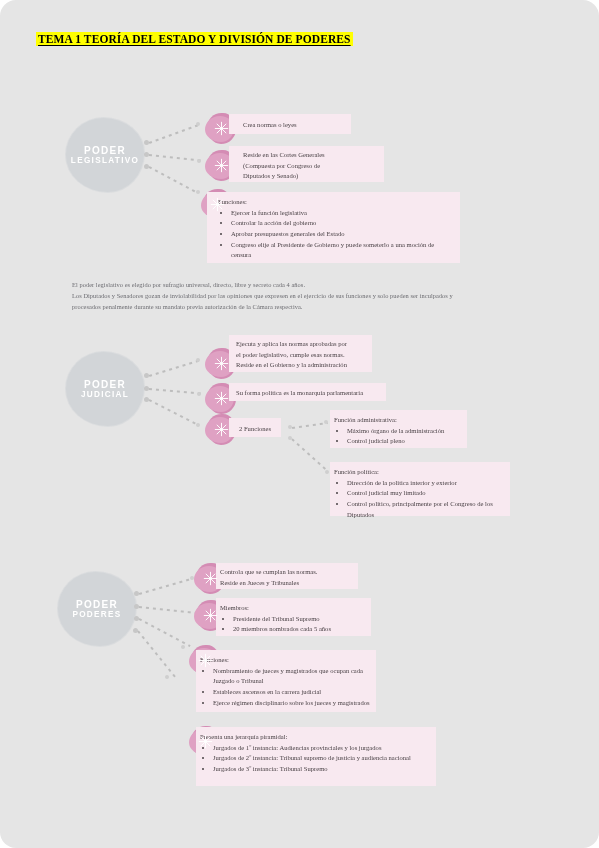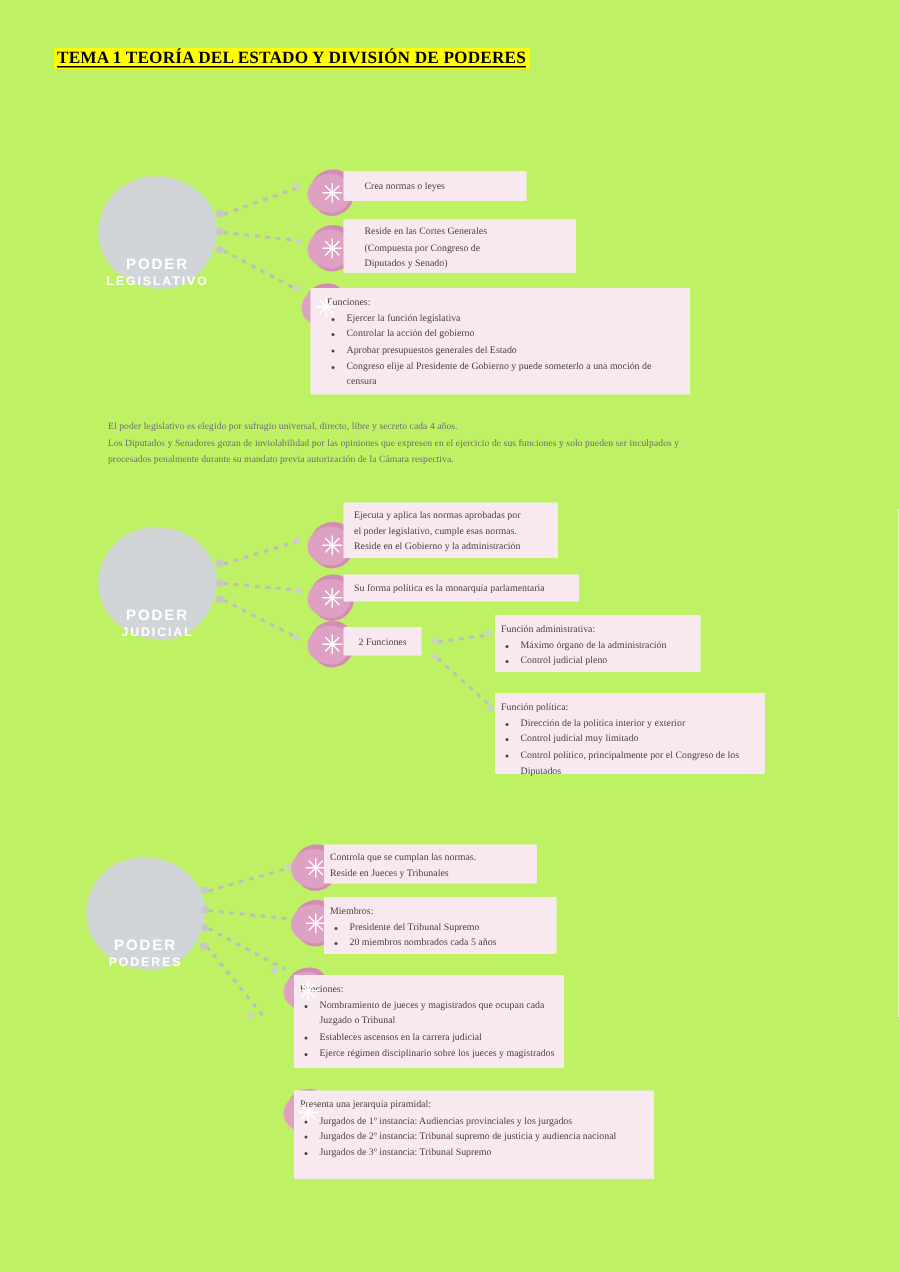--- a/index.html
+++ b/index.html
@@ -14,21 +14,22 @@
     font-family: "Liberation Serif", serif;
     color: #3a3a3a;
     overflow: hidden;
   }
 
   .page {
     position: absolute;
     left: 0; top: 0;
     width: 599px;
     height: 848px;
-    background: #bef264;
+    background: #e5e5e5;
+    border-radius: 16px;
   }
 
   
   .doc-title {
     position: absolute;
     left: 36px;
     top: 32px;
     font-family: "Liberation Serif", serif;
     font-size: 11.5px;
     font-weight: bold;
@@ -78,21 +79,21 @@
 
   .blob {
     position: absolute;
     width: 78px;
     height: 74px;
     background: #d2d5d8;
     border-radius: 48% 52% 46% 54% / 50% 47% 53% 50%;
     display: flex;
     flex-direction: column;
     align-items: center;
-    justify-content: flex-end;
+    justify-content: center;
     box-shadow: 0 0 0 1px rgba(210,213,216,0.55);
   }
   .blob::before {
     content: "";
     position: absolute;
     left: -3px; top: 4px;
     width: 80px; height: 66px;
     background: #d2d5d8;
     border-radius: 54% 46% 50% 50% / 46% 54% 46% 54%;
     z-index: -1;

